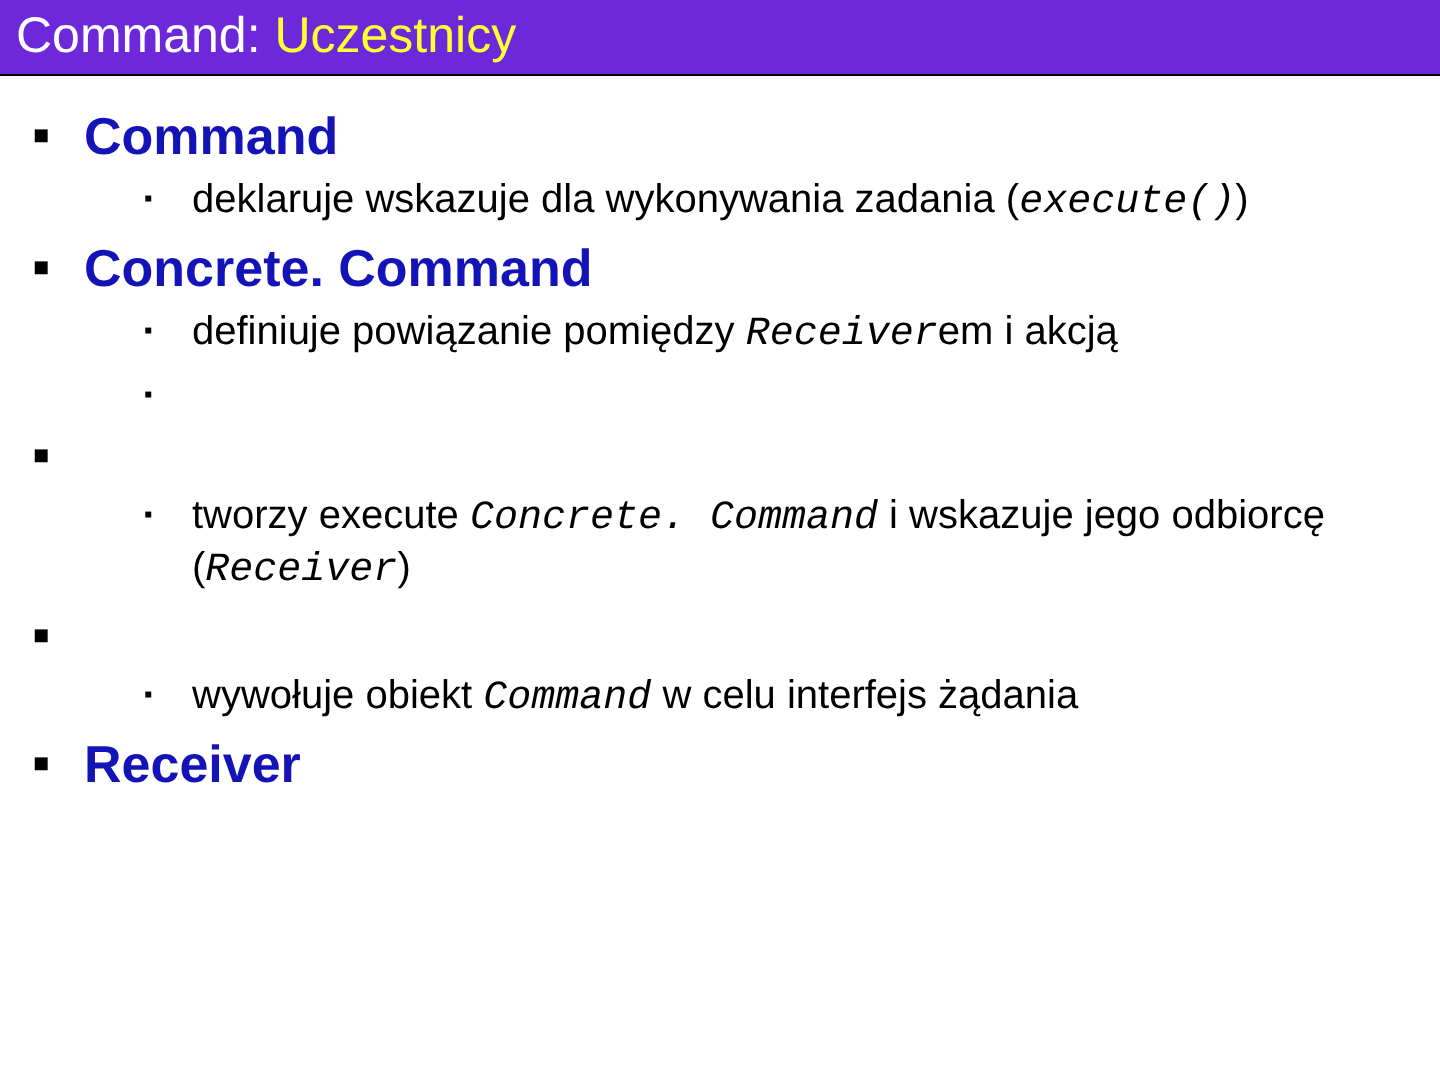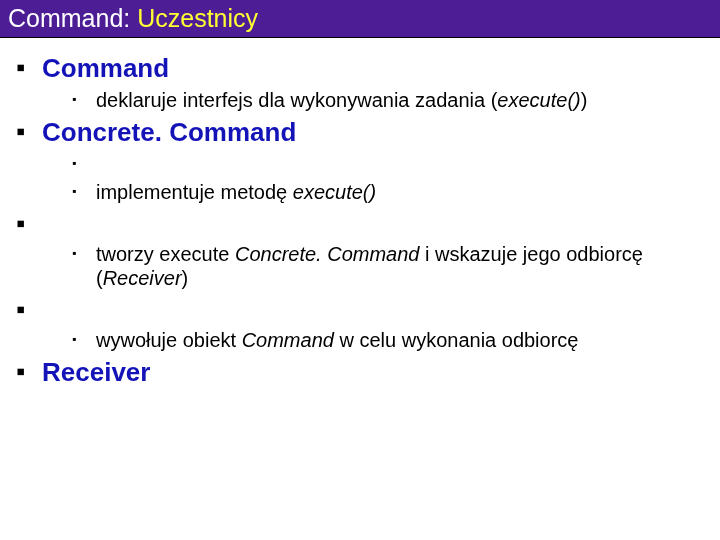--- a/index.html
+++ b/index.html
@@ -1,18 +1,18 @@
 <!DOCTYPE html>
 <html><head>
   <meta charset="utf-8">
   <style>
     * { margin: 0; padding: 0; box-sizing: border-box; }
     html, body { width: 720px; height: 540px; background: #fff; font-family: Arial, Helvetica, sans-serif; overflow: hidden; }
     .title-bar {
-      background: #4c1d95;
+      background: #6d28d9;
       color: #fff;
       padding: 4px 8px;
       font-size: 25px;
       font-weight: normal;
       border-bottom: 1px solid #000;
     }
     .title-yellow { color: #ffff33; }
     .content {
       padding: 10px 16px;
     }
@@ -48,73 +48,73 @@
       font-weight: bold;
       line-height: 22px;
       width: 24px;
       flex: 0 0 auto;
     }
     .lvl2 .text {
       color: #000;
       font-size: 20px;
       line-height: 24px;
     }
-    .italic { font-style: italic; }
+    .italic { font-style: italic; font-family: Liberation Mono, monospace; }
   </style>
 </head>
 <body>
 
 <div class="title-bar">
   <span>Command: </span><span class="title-yellow">Uczestnicy</span>
 </div>
 
 <div class="content">
 
   <div class="lvl1">
     <span class="bullet">▪</span>
     <span class="label">Command</span>
   </div>
   <div class="lvl2">
     <span class="bullet">▪</span>
     <span class="text">
-      <span>deklaruje interfejs dla wykonywania zadania (</span><span class="italic">execute()</span><span>)</span>
+      <span>deklaruje wskazuje dla wykonywania zadania (</span><span class="italic">execute()</span><span>)</span>
     </span>
   </div>
 
   <div class="lvl1">
     <span class="bullet">▪</span>
     <span class="label">Concrete. Command</span>
   </div>
   <div class="lvl2">
     <span class="bullet">▪</span>
+    <span class="text">
+      <span>definiuje powiązanie pomiędzy </span><span class="italic">Receiver</span><span>em i akcją</span>
+    </span>
   </div>
   <div class="lvl2">
     <span class="bullet">▪</span>
-    <span class="text">
-      <span>implementuje metodę </span><span class="italic">execute()</span><span></span>
-    </span>
   </div>
 
   <div class="lvl1">
     <span class="bullet">▪</span>
   </div>
   <div class="lvl2">
     <span class="bullet">▪</span>
     <span class="text">
       <span>tworzy execute </span><span class="italic">Concrete. Command</span><span> i wskazuje jego odbiorcę (</span><span class="italic">Receiver</span><span>)</span>
     </span>
   </div>
 
   <div class="lvl1">
     <span class="bullet">▪</span>
   </div>
   <div class="lvl2">
     <span class="bullet">▪</span>
     <span class="text">
-      <span>wywołuje obiekt </span><span class="italic">Command</span><span> w celu wykonania odbiorcę</span>
+      <span>wywołuje obiekt </span><span class="italic">Command</span><span> w celu interfejs żądania</span>
     </span>
   </div>
 
   <div class="lvl1">
     <span class="bullet">▪</span>
     <span class="label">Receiver</span>
   </div>
 
 </div>
 

